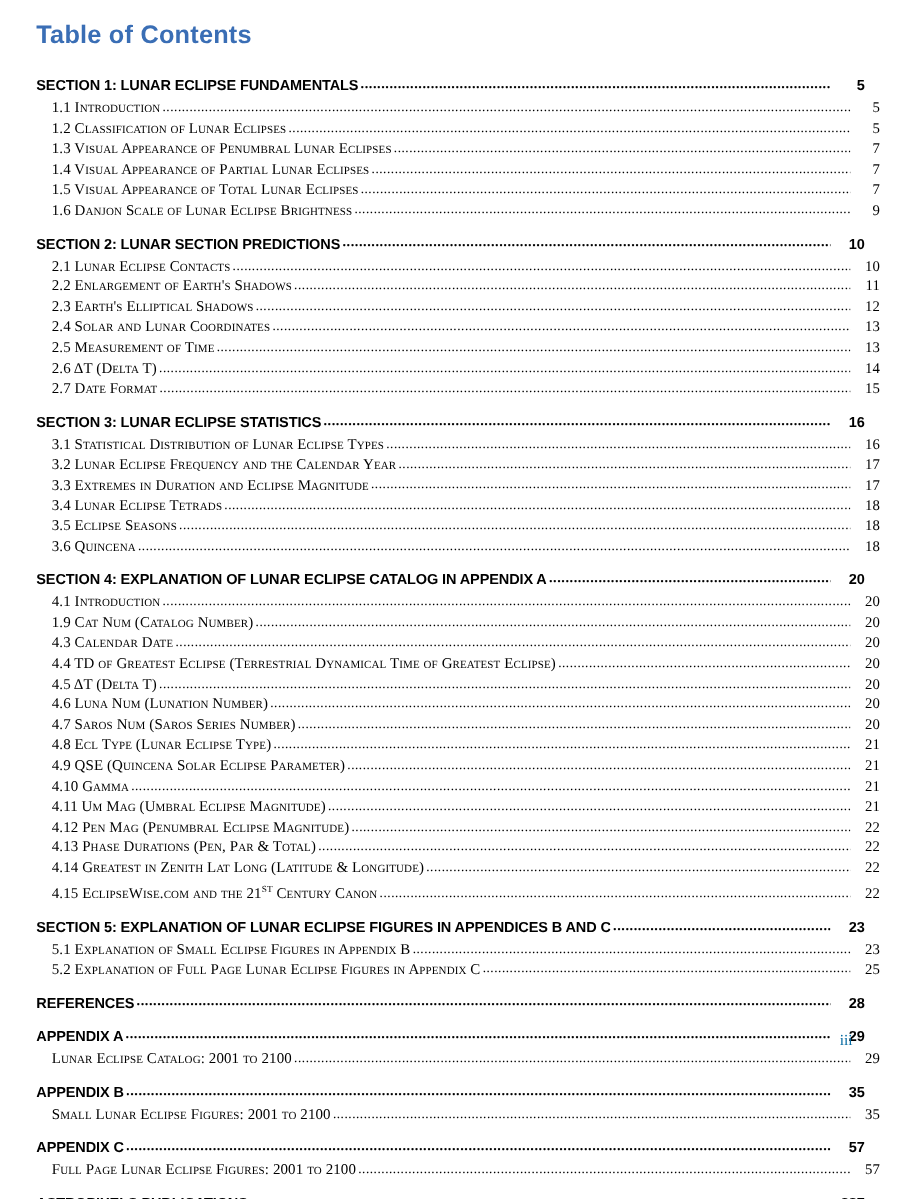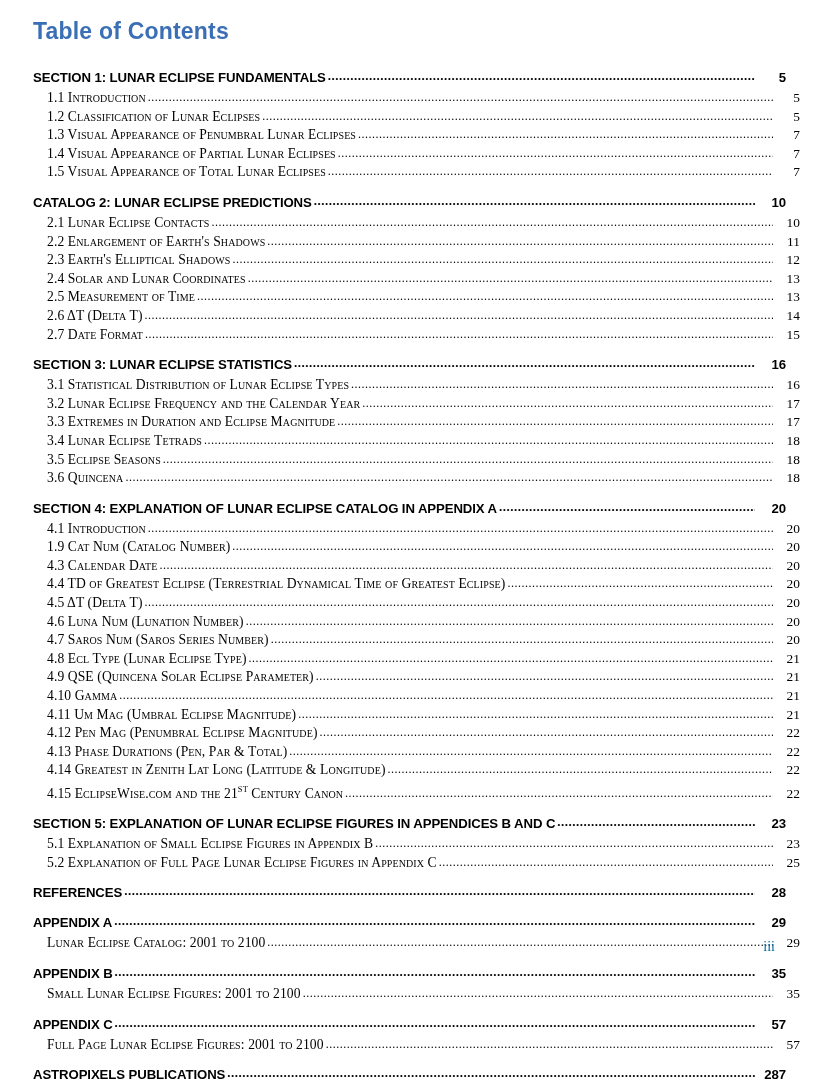--- a/index.html
+++ b/index.html
@@ -173,24 +173,29 @@
         <div class="entry lvl2">
           <span class="label">1.4 Visual Appearance of Partial Lunar Eclipses</span>
           <span class="leader"></span>
           <span class="pageno">7</span>
         </div>
         <div class="entry lvl2">
           <span class="label">1.5 Visual Appearance of Total Lunar Eclipses</span>
           <span class="leader"></span>
           <span class="pageno">7</span>
         </div>
-      </div>
-      <div class="group">
-        <div class="entry lvl1">
-          <span class="label">CATALOG 2: LUNAR ECLIPSE PREDICTIONS</span>
+        <div class="entry lvl2">
+          <span class="label">1.6 Danjon Scale of Lunar Eclipse Brightness</span>
+          <span class="leader"></span>
+          <span class="pageno">9</span>
+        </div>
+      </div>
+      <div class="group">
+        <div class="entry lvl1">
+          <span class="label">SECTION 2: LUNAR SECTION PREDICTIONS</span>
           <span class="leader"></span>
           <span class="pageno">10</span>
         </div>
         <div class="entry lvl2">
           <span class="label">2.1 Lunar Eclipse Contacts</span>
           <span class="leader"></span>
           <span class="pageno">10</span>
         </div>
         <div class="entry lvl2">
           <span class="label">2.2 Enlargement of Earth's Shadows</span>

